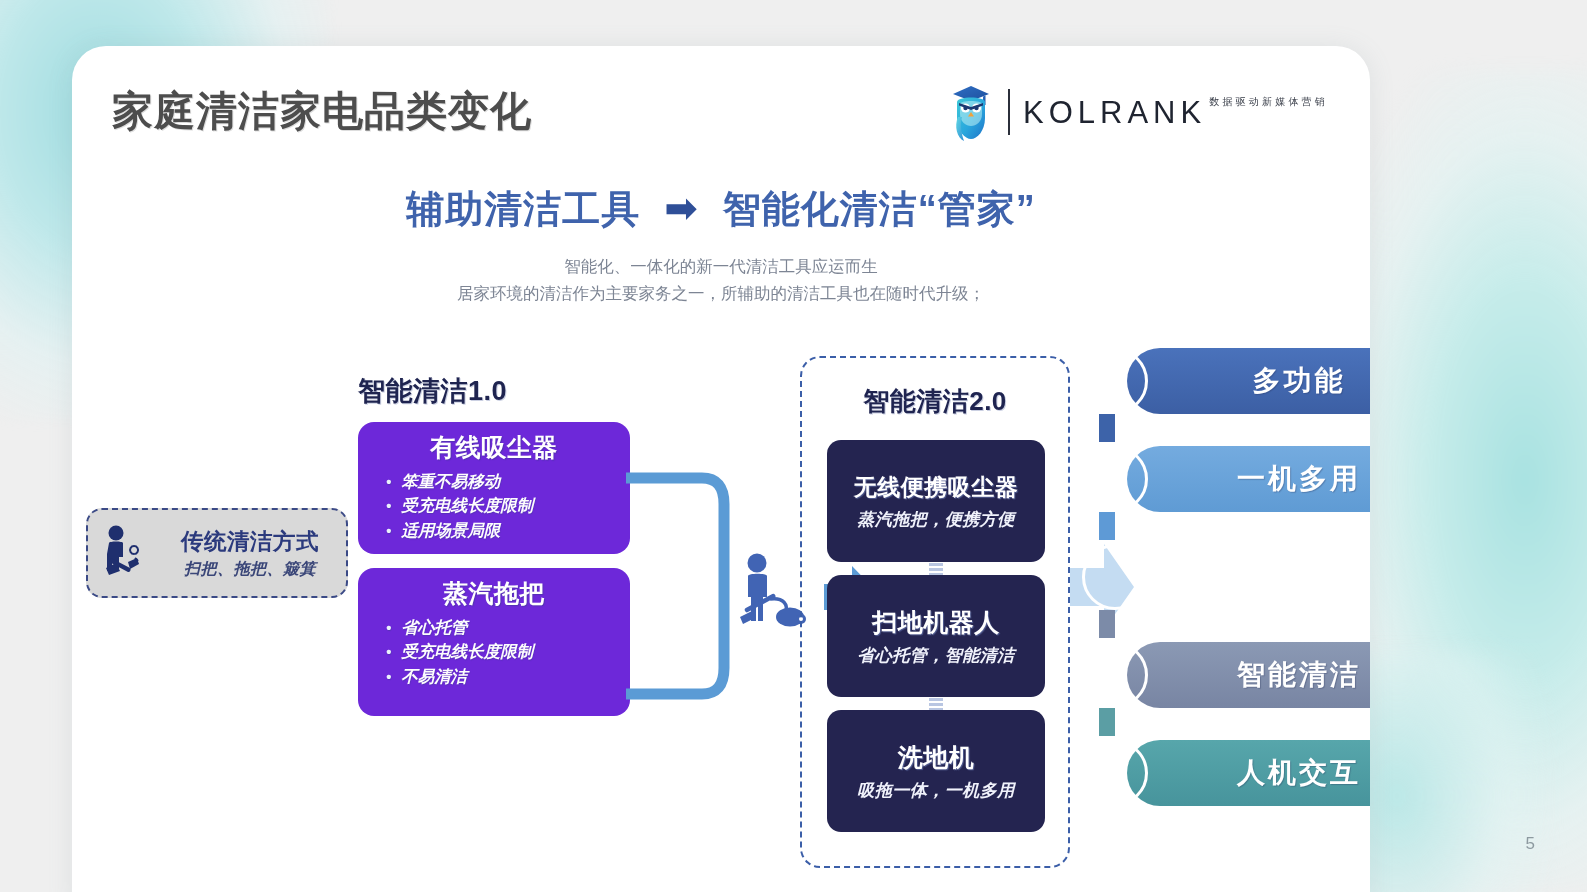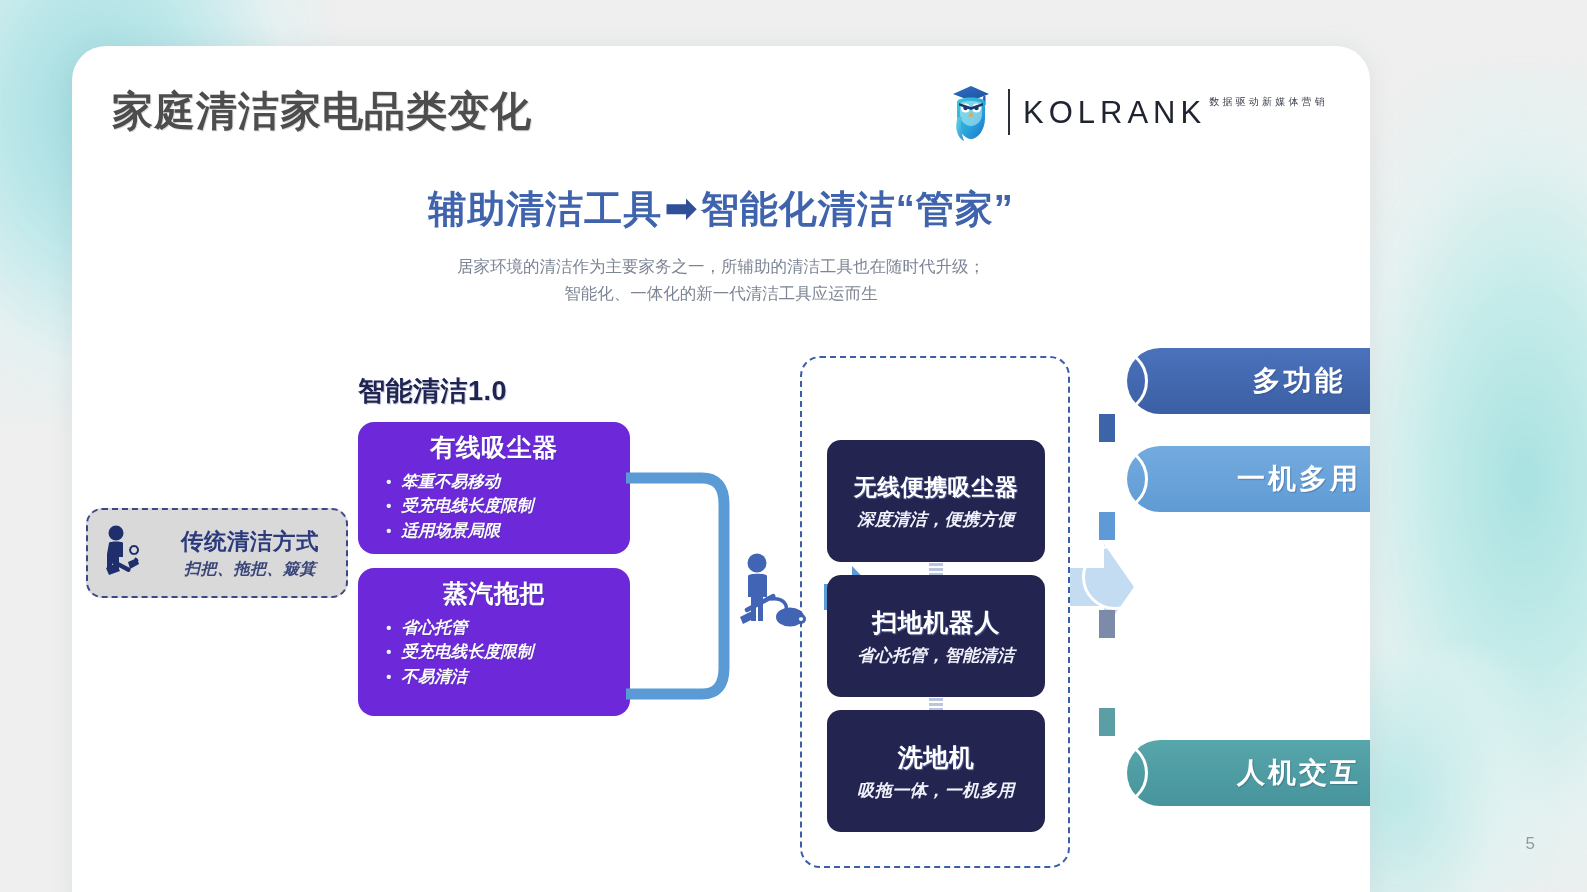--- a/index.html
+++ b/index.html
@@ -63,21 +63,21 @@
   .logo-sub {
     font-size: 10px; letter-spacing: 3.2px; color: #3a3f4a; line-height: 1;
   }
 
   
   .headline {
     position: absolute; top: 138px; left: 0; width: 100%;
     text-align: center;
     font-size: 38px; font-weight: 700; color: #3f63ac;
     letter-spacing: 1px;
-    display: flex; align-items: center; justify-content: center; gap: 2px;
+    display: flex; align-items: center; justify-content: center; gap: 24px;
   }
   .headline .arrow-glyph { display: inline-block; color: #2f4f98; font-size: 40px; line-height: 1; transform: translateY(-2px); }
   .sub-copy {
     position: absolute; top: 207px; left: 0; width: 100%;
     text-align: center;
     font-size: 16.5px; line-height: 1.62; color: #7d8594;
   }
 
   
   .trad-box {
@@ -250,22 +250,22 @@
       <div class="logo-sub">数据驱动新媒体营销</div>
     </div>
   </div>
 
   <div class="headline">
     <span>辅助清洁工具</span>
     <span class="arrow-glyph">➡</span>
     <span>智能化清洁“管家”</span>
   </div>
   <div class="sub-copy">
+    <div>智能化、一体化的新一代清洁工具应运而生</div>
     <div>居家环境的清洁作为主要家务之一，所辅助的清洁工具也在随时代升级；</div>
-    <div>智能化、一体化的新一代清洁工具应运而生</div>
   </div>
 
   <div class="trad-box">
     <svg class="trad-icon" viewBox="0 0 52 58">
       <circle cx="18" cy="9" r="7.5" fill="#1f2f6e"></circle>
       <path d="M11 19 C11 17 25 17 25 19 L25 33 L21 33 L21 47 L16 47 L16 36 L14 36 L14 47 L9 47 L9 30 Z" fill="#1f2f6e"></path>
       <rect x="13" y="34" width="23" height="4.4" rx="2" transform="rotate(28 13 34)" fill="#1f2f6e"></rect>
       <path d="M8 44 L18 39 L22 47 L11 51 Z" fill="#1f2f6e"></path>
       <path d="M30 38 L39 34 L41 40 L32 45 Z" fill="#1f2f6e"></path>
       <path d="M36 30 a4 4 0 1 1 0.1 0 M37 34 L40 37" stroke="#1f2f6e" stroke-width="2" fill="none"></path>
@@ -327,24 +327,25 @@
     <ellipse cx="58" cy="66" rx="14" ry="9.5" fill="#4164b4"></ellipse>
     <circle cx="69" cy="68" r="5" fill="#4164b4"></circle>
     <circle cx="69" cy="68" r="2" fill="#ffffff"></circle>
   </svg>
 
   <svg class="arrow1" width="58" height="62" viewBox="0 0 58 62">
     <path d="M0 18 H28 V0 L58 31 L28 62 V44 H0 Z" fill="#5b9bd5"></path>
   </svg>
 
   <div class="sec2-frame"></div>
+  <div class="sec2-title">智能清洁2.0</div>
 
   <div class="card2 a">
     <div class="c-title">无线便携吸尘器</div>
-    <div class="c-sub">深度清洁，便携方便</div>
+    <div class="c-sub">蒸汽拖把，便携方便</div>
   </div>
   <div class="card2-link l1"></div>
   <div class="card2 b">
     <div class="c-title">扫地机器人</div>
     <div class="c-sub">省心托管，智能清洁</div>
   </div>
   <div class="card2-link l2"></div>
   <div class="card2 c">
     <div class="c-title">洗地机</div>
     <div class="c-sub">吸拖一体，一机多用</div>
@@ -363,20 +364,23 @@
   <div class="pill-connector" style="top:466px;background:#5e9ad6;"></div>
   <div class="pill" style="top:400px;background:linear-gradient(180deg,#74abdf,#5f9bd4);">
     <span class="p-label">一机多用</span>
   </div>
   <div class="pill-ring" style="top:400px;"></div>
 
   <div class="pill-connector" style="top:564px;background:#7c8ba8;"></div>
   <div class="pill-ring" style="top:498px;"></div>
 
   <div class="pill-connector" style="top:662px;background:#5b9ea4;"></div>
+  <div class="pill" style="top:596px;background:linear-gradient(180deg,#8b99b4,#7885a3);">
+    <span class="p-label">智能清洁</span>
+  </div>
   <div class="pill-ring" style="top:596px;"></div>
 
   <div class="pill" style="top:694px;background:linear-gradient(180deg,#57a6ab,#47949c);">
     <span class="p-label">人机交互</span>
   </div>
   <div class="pill-ring" style="top:694px;"></div>
 
 </div>
 
 <div class="page-num">5</div>

